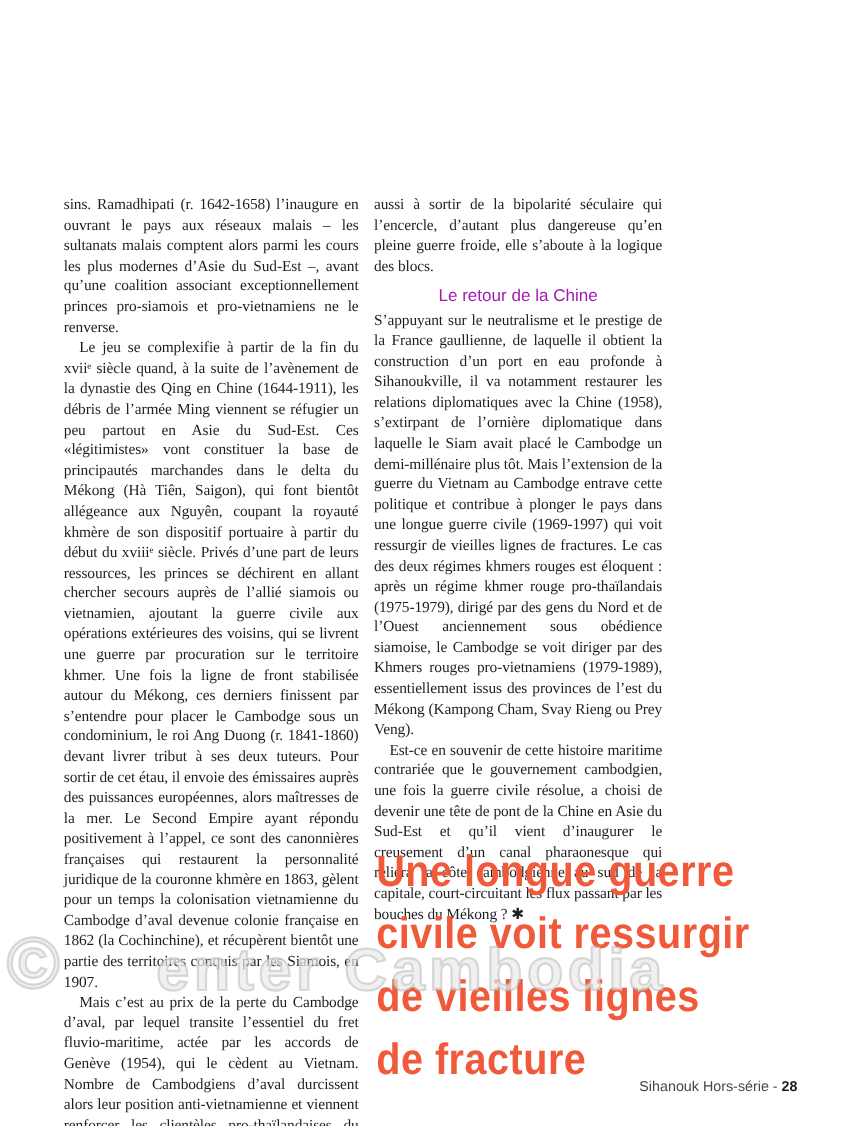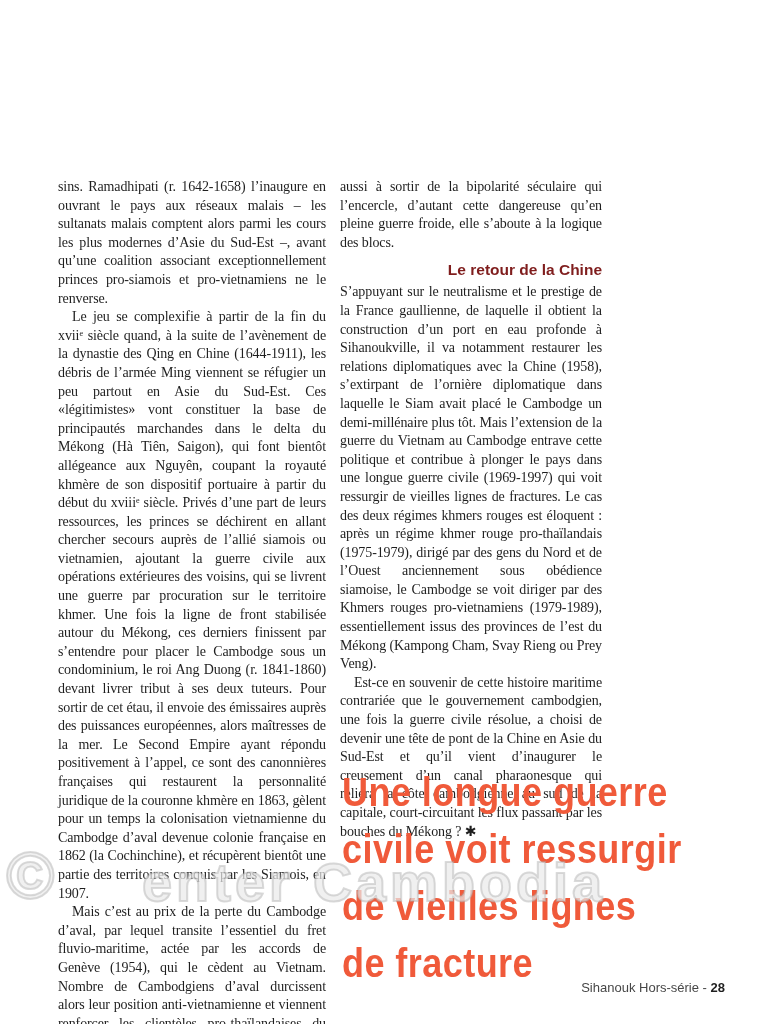--- a/index.html
+++ b/index.html
@@ -25,25 +25,25 @@
     color: #1e1e1e;
     text-align: justify;
   }
   .col-left  { width: 268px; }
   .col-right { width: 262px; }
   .col p { margin: 0; }
   .col p.indent { text-indent: 14px; }
   .section-heading {
     margin: 9px 0 4px 0;
     font-family: "Liberation Sans", "DejaVu Sans", sans-serif;
-    font-weight: 700;
+    font-weight: 400;
     font-size: 15.5px;
     line-height: 18px;
-    color: #7f1d1d;
-    text-align: right;
+    color: #a21caf;
+    text-align: center;
     letter-spacing: 0;
   }
   .pull-quote {
     position: absolute;
     left: 342px;
     top: 764px;
     color: #f05a3a;
     font-family: "Liberation Sans", "DejaVu Sans", sans-serif;
     font-weight: 800;
     font-size: 40px;
@@ -99,21 +99,21 @@
 
 <div class="page">
 
   <div class="columns">
     <div class="col col-left">
       <p>sins. Ramadhipati (r. 1642-1658) l’inaugure en ouvrant le pays aux réseaux malais – les sultanats malais comptent alors parmi les cours les plus modernes d’Asie du Sud-Est –, avant qu’une coalition associant exceptionnellement princes pro-siamois et pro-vietnamiens ne le renverse.</p>
       <p class="indent">Le jeu se complexifie à partir de la fin du xviiᵉ siècle quand, à la suite de l’avènement de la dynastie des Qing en Chine (1644-1911), les débris de l’armée Ming viennent se réfugier un peu partout en Asie du Sud-Est. Ces «légitimistes» vont constituer la base de principautés marchandes dans le delta du Mékong (Hà Tiên, Saigon), qui font bientôt allégeance aux Nguyên, coupant la royauté khmère de son dispositif portuaire à partir du début du xviiiᵉ siècle. Privés d’une part de leurs ressources, les princes se déchirent en allant chercher secours auprès de l’allié siamois ou vietnamien, ajoutant la guerre civile aux opérations extérieures des voisins, qui se livrent une guerre par procuration sur le territoire khmer. Une fois la ligne de front stabilisée autour du Mékong, ces derniers finissent par s’entendre pour placer le Cambodge sous un condominium, le roi Ang Duong (r. 1841-1860) devant livrer tribut à ses deux tuteurs. Pour sortir de cet étau, il envoie des émissaires auprès des puissances européennes, alors maîtresses de la mer. Le Second Empire ayant répondu positivement à l’appel, ce sont des canonnières françaises qui restaurent la personnalité juridique de la couronne khmère en 1863, gèlent pour un temps la colonisation vietnamienne du Cambodge d’aval devenue colonie française en 1862 (la Cochinchine), et récupèrent bientôt une partie des territoires conquis par les Siamois, en 1907.</p>
       <p class="indent">Mais c’est au prix de la perte du Cambodge d’aval, par lequel transite l’essentiel du fret fluvio-maritime, actée par les accords de Genève (1954), qui le cèdent au Vietnam. Nombre de Cambodgiens d’aval durcissent alors leur position anti-vietnamienne et viennent renforcer les clientèles pro-thaïlandaises du nord-ouest du Cambodge au sein de mouvements politiques radicaux (Khmers Serei, Républicains, Khmers rouges). Une fois l’indépendance internationalement reconnue, le jeune Sihanouk cherche lui</p>
     </div>
     <div class="col col-right">
-      <p>aussi à sortir de la bipolarité séculaire qui l’encercle, d’autant cette dangereuse qu’en pleine guerre froide, elle s’aboute à la logique des blocs.</p>
+      <p>aussi à sortir de la bipolarité séculaire qui l’encercle, d’autant plus dangereuse qu’en pleine guerre froide, elle s’aboute à la logique des blocs.</p>
       <h3 class="section-heading">Le retour de la Chine</h3>
       <p>S’appuyant sur le neutralisme et le prestige de la France gaullienne, de laquelle il obtient la construction d’un port en eau profonde à Sihanoukville, il va notamment restaurer les relations diplomatiques avec la Chine (1958), s’extirpant de l’ornière diplomatique dans laquelle le Siam avait placé le Cambodge un demi-millénaire plus tôt. Mais l’extension de la guerre du Vietnam au Cambodge entrave cette politique et contribue à plonger le pays dans une longue guerre civile (1969-1997) qui voit ressurgir de vieilles lignes de fractures. Le cas des deux régimes khmers rouges est éloquent : après un régime khmer rouge pro-thaïlandais (1975-1979), dirigé par des gens du Nord et de l’Ouest anciennement sous obédience siamoise, le Cambodge se voit diriger par des Khmers rouges pro-vietnamiens (1979-1989), essentiellement issus des provinces de l’est du Mékong (Kampong Cham, Svay Rieng ou Prey Veng).</p>
       <p class="indent">Est-ce en souvenir de cette histoire maritime contrariée que le gouvernement cambodgien, une fois la guerre civile résolue, a choisi de devenir une tête de pont de la Chine en Asie du Sud-Est et qu’il vient d’inaugurer le creusement d’un canal pharaonesque qui reliera la côte cambodgienne au sud de la capitale, court-circuitant les flux passant par les bouches du Mékong ? ✱</p>
     </div>
   </div>
 
   <div class="pull-quote">
     <div>Une longue guerre</div>
     <div>civile voit ressurgir</div>
     <div>de vieilles lignes</div>

